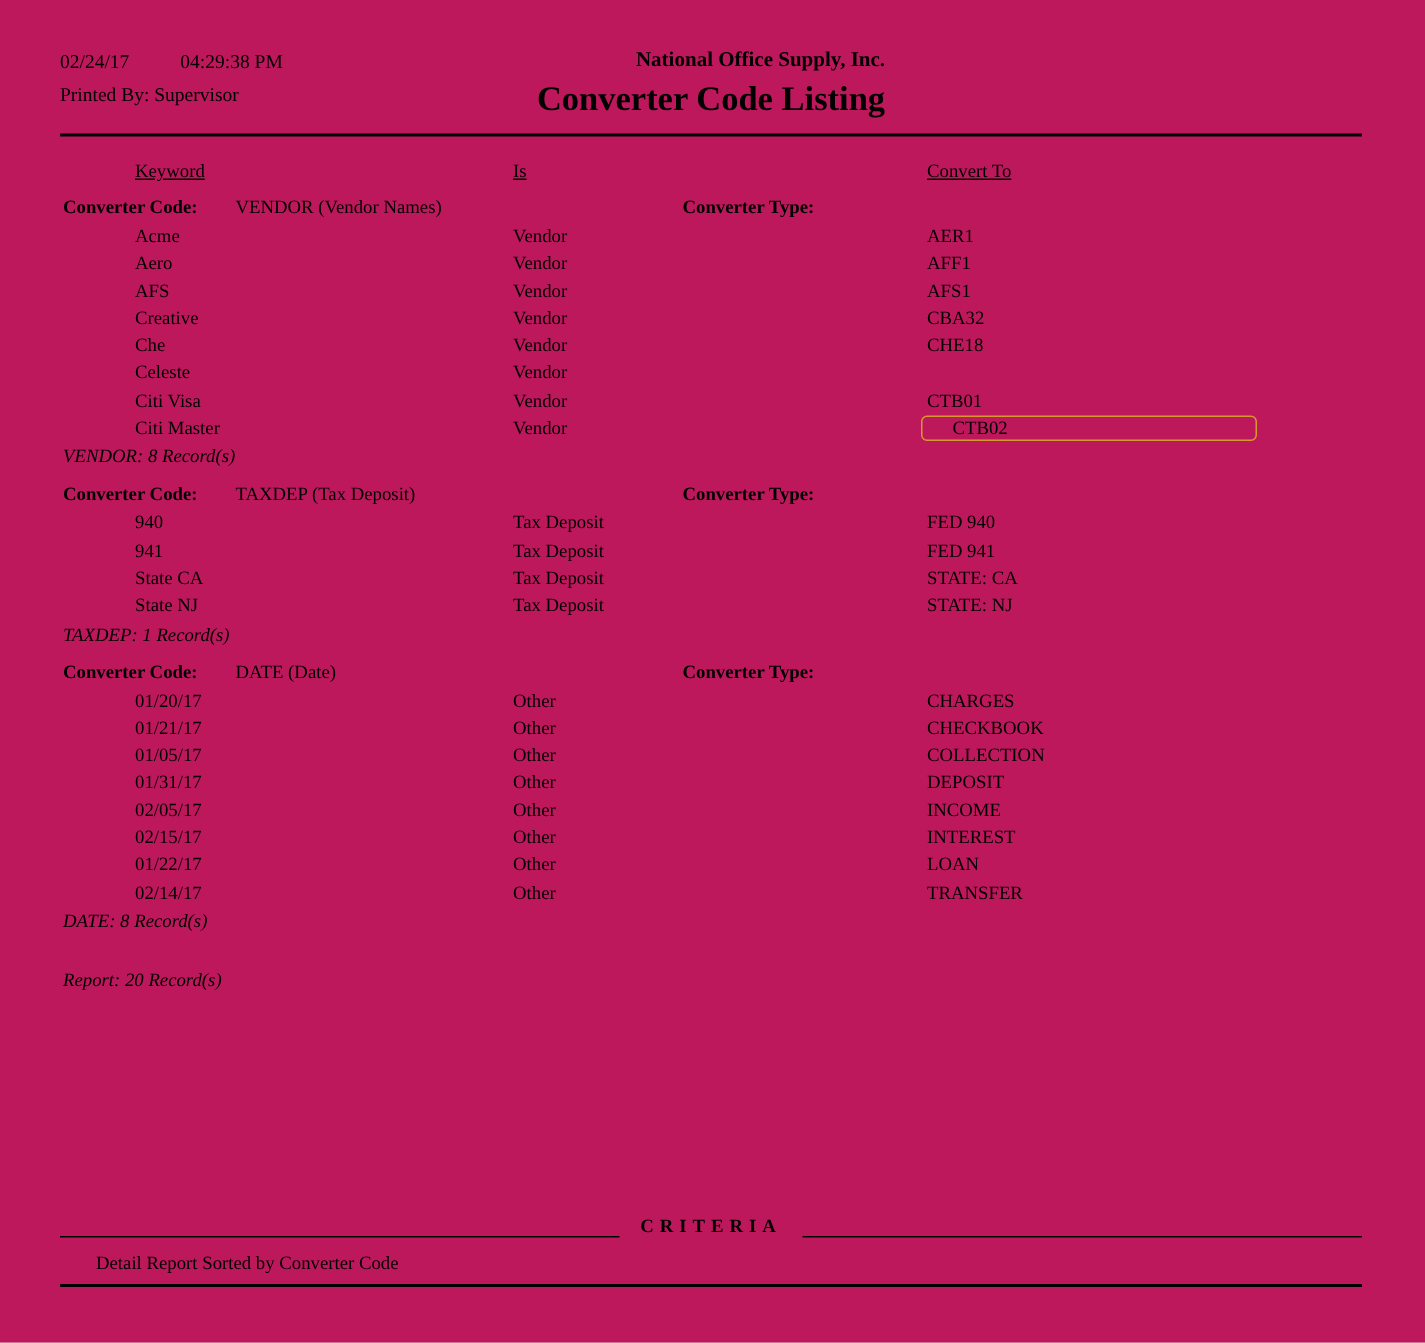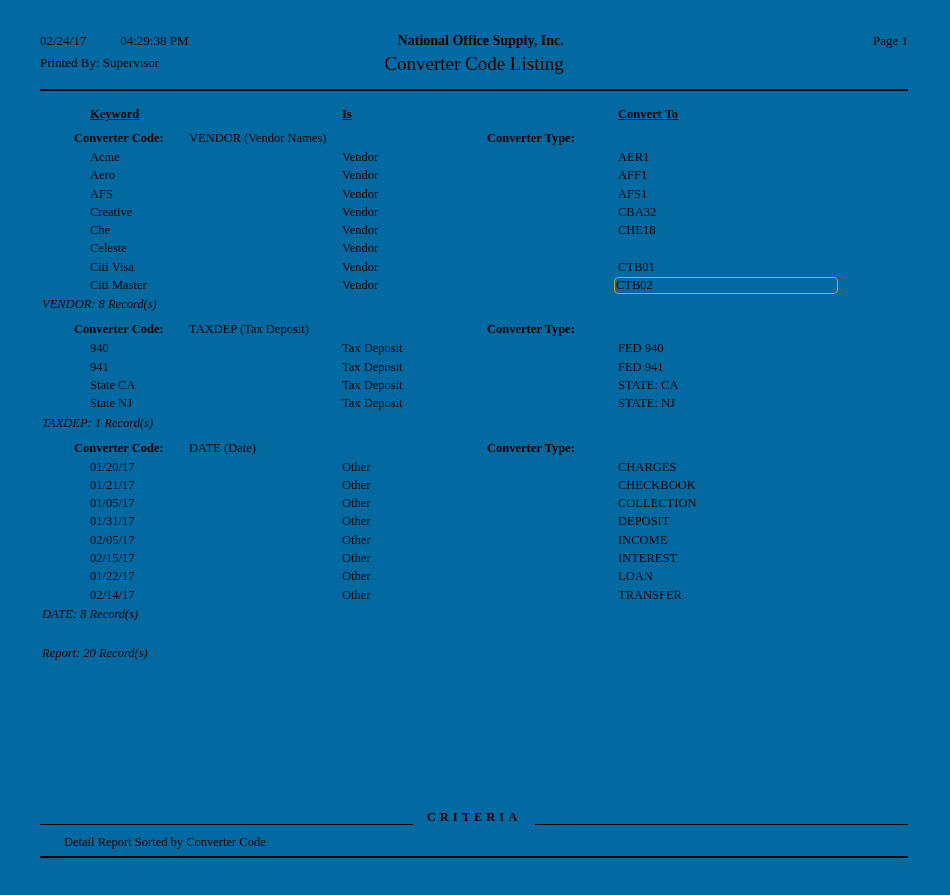--- a/index.html
+++ b/index.html
@@ -2,60 +2,60 @@
 <html><head>
 <meta charset="utf-8">
 <style>
   html, body { margin: 0; padding: 0; background: #ffffff; }
   body {
     width: 950px; height: 895px; position: relative;
     font-family: "Liberation Serif", serif;
     color: #000; font-size: 12.5px;
     overflow: hidden;
   }
-  .page { position: absolute; inset: 0; background: #0369a1; }
+  .page { position: absolute; inset: 0; background: #be185d; }
 
   
   .header {
     position: absolute; top: 33px; left: 40px; right: 42px;
     display: grid; grid-template-columns: 1fr auto 1fr; align-items: start;
   }
   .dateline { display: flex; gap: 34px; font-size: 13px; }
   .printedby { font-size: 13px; margin-top: 6px; }
   .h-center { text-align: right; }
   .company { font-weight: bold; font-size: 14px; }
-  .report-title { font-weight: normal; font-size: 19px; margin-top: 4px; }
+  .report-title { font-weight: bold; font-size: 23px; margin-top: 4px; }
   .h-right { text-align: right; font-size: 13px; }
 
   .top-rule { position: absolute; top: 89px; left: 40px; right: 42px; height: 2px; background: #000; }
 
   
   .content { position: absolute; top: 100px; left: 42px; right: 42px; }
   .col-headers {
     display: grid; grid-template-columns: 252px 276px 1fr;
-    margin-left: 48px; margin-top: 5px; font-weight: bold; height: 18px; line-height: 18px;
+    margin-left: 48px; margin-top: 5px; font-weight: normal; height: 18px; line-height: 18px;
   }
   .col-headers span { text-decoration: underline; }
 
   .section-header {
     display: grid; grid-template-columns: 115px 298px 1fr;
-    margin-top: 6px; height: 19px; line-height: 19px; margin-left: 32px;
+    margin-top: 6px; height: 19px; line-height: 19px;
   }
   .section-header .b { font-weight: bold; }
 
   .row {
     display: grid; grid-template-columns: 252px 276px 1fr;
     margin-left: 48px; height: 18.3px; line-height: 18.3px; align-items: center;
   }
   .cell { white-space: nowrap; }
   .cell.hl {
     border: 1px solid var(--hl, #d6992e); border-radius: 4px;
     width: 224px; box-sizing: border-box;
     height: 17px; line-height: 15px;
-    padding-left: 1px; margin-left: -4px;
+    padding-left: 20px; margin-left: -4px;
   }
 
   .section-footer { font-style: italic; height: 19px; line-height: 19px; margin-top: 1px; }
 
   .report-total { font-style: italic; margin-top: 20px; height: 19px; line-height: 19px; }
 
   
   .footer-block { position: absolute; left: 40px; right: 42px; top: 810px; }
   .criteria { display: flex; align-items: flex-end; gap: 14px; }
   .criteria .line { flex: 1; height: 1.5px; background: #000; }
@@ -73,21 +73,20 @@
       <div class="dateline">
         <span>02/24/17</span>
         <span>04:29:38 PM</span>
       </div>
       <div class="printedby">Printed By: Supervisor</div>
     </div>
     <div class="h-center">
       <div class="company">National Office Supply, Inc.</div>
       <div class="report-title">Converter Code Listing</div>
     </div>
-    <div class="h-right">Page 1</div>
   </div>
 
   <div class="top-rule"></div>
 
   <div class="content">
     <div class="col-headers">
       <span>Keyword</span>
       <span>Is</span>
       <span>Convert To</span>
     </div>

